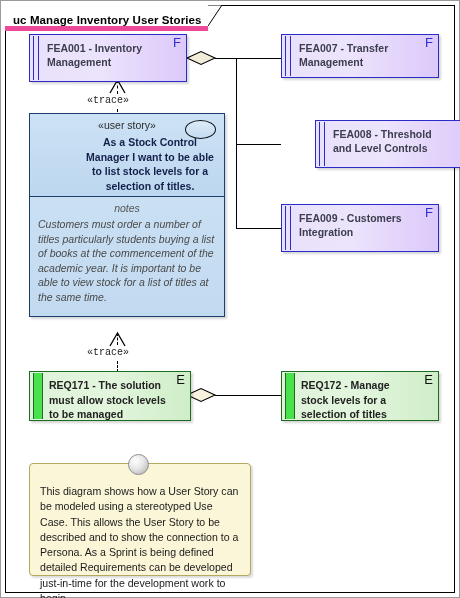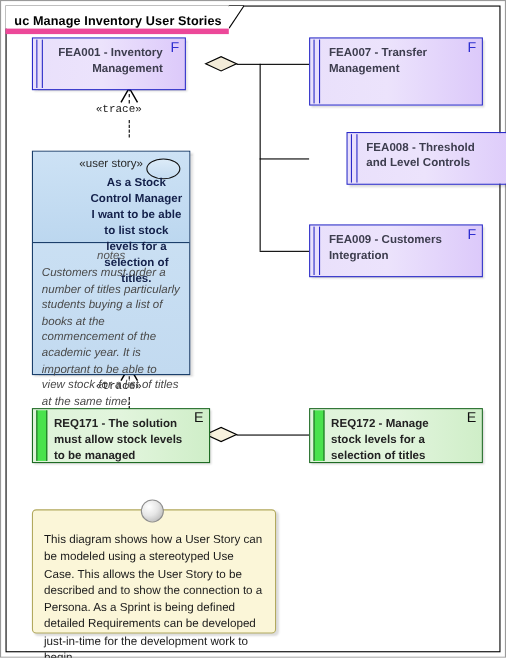--- a/index.html
+++ b/index.html
@@ -122,45 +122,45 @@
 
     <path d="M109,92 L116.5,79 L124,92" fill="none" stroke="#000" stroke-width="1.3"></path>
 
     <path d="M109,345 L116.5,332 L124,345" fill="none" stroke="#000" stroke-width="1.3"></path>
 
     <polygon points="186,57 200,50.5 214,57 200,63.5" fill="#f3ecd9" stroke="#000" stroke-width="1.1"></polygon>
 
     <polygon points="186,394 200,387.5 214,394 200,400.5" fill="#f8f2de" stroke="#000" stroke-width="1.1"></polygon>
   </svg>
 
-  <div class="node fea" style="left:28px;top:33px;width:140px;height:48px;text-align:right;">
+  <div class="node fea" style="left:28px;top:33px;width:158px;height:48px;">
     <span class="leftbars"></span>
     <span class="title">FEA001 - Inventory Management</span>
     <span class="badge">F</span>
   </div>
 
-  <div class="node fea" style="left:280px;top:33px;width:158px;height:62px;">
+  <div class="node fea" style="left:280px;top:33px;width:158px;height:44px;">
     <span class="leftbars"></span>
     <span class="title">FEA007 - Transfer Management</span>
     <span class="badge">F</span>
   </div>
 
   <div class="node fea" style="left:280px;top:119px;width:158px;height:48px;margin-left:34px;">
     <span class="leftbars"></span>
     <span class="title">FEA008 - Threshold and Level Controls</span>
     <span class="badge">F</span>
   </div>
 
   <div class="node fea" style="left:280px;top:203px;width:158px;height:48px;">
     <span class="leftbars"></span>
     <span class="title">FEA009 - Customers Integration</span>
     <span class="badge">F</span>
   </div>
 
-  <div class="node story" style="left:28px;top:136px;width:144px;height:204px;">
+  <div class="node story" style="left:28px;top:112px;width:196px;height:204px;">
     <div class="compartment-top"></div>
     <span class="stereo">«user story»</span>
     <span class="uc-ellipse"></span>
     <span class="story-text">As a Stock Control Manager I want to be able to list stock levels for a selection of titles.</span>
     <span class="notes-label">notes</span>
     <span class="notes-body">Customers must order a number of titles particularly students buying a list of books at the commencement of the academic year. It is important to be able to view stock for a list of titles at the same time.</span>
   </div>
 
   <div class="node req" style="left:28px;top:370px;width:162px;height:50px;">
     <span class="leftbar"></span>

